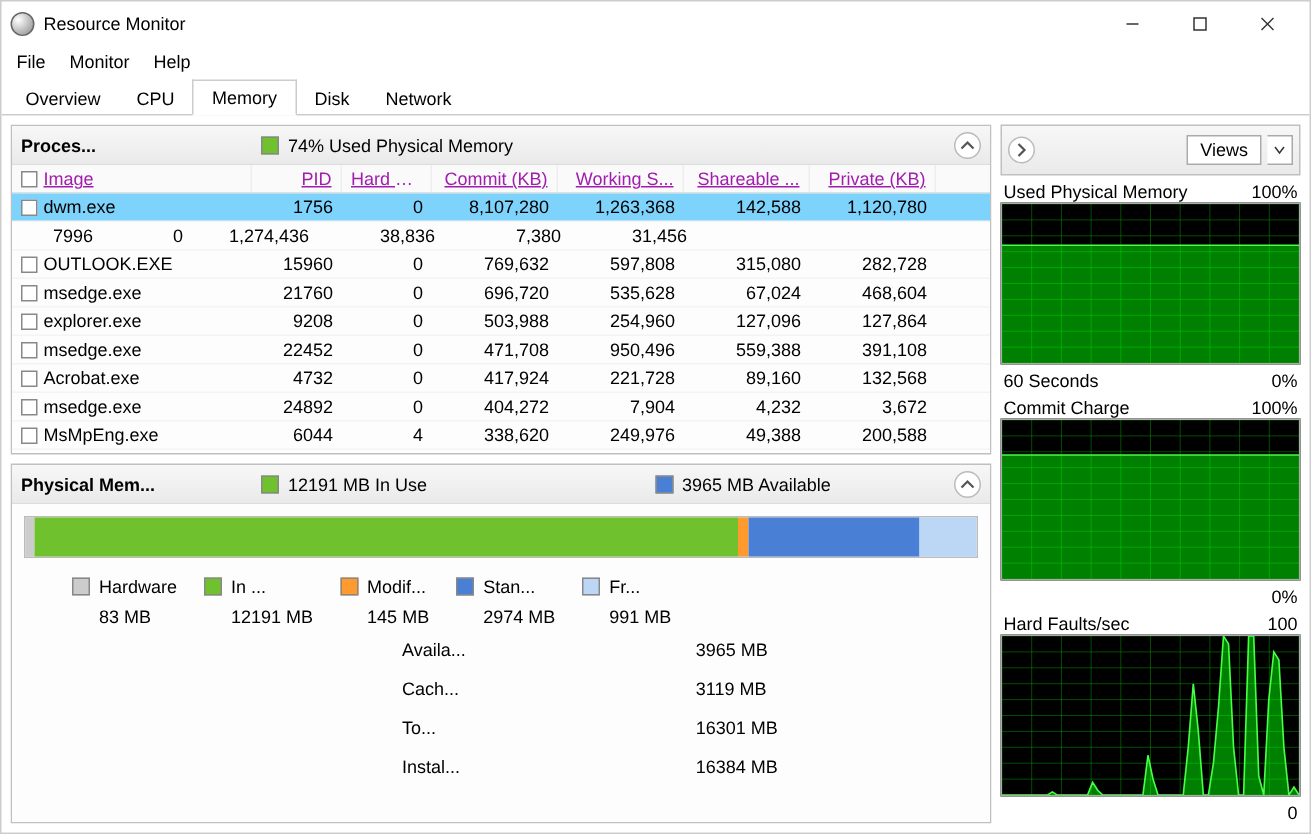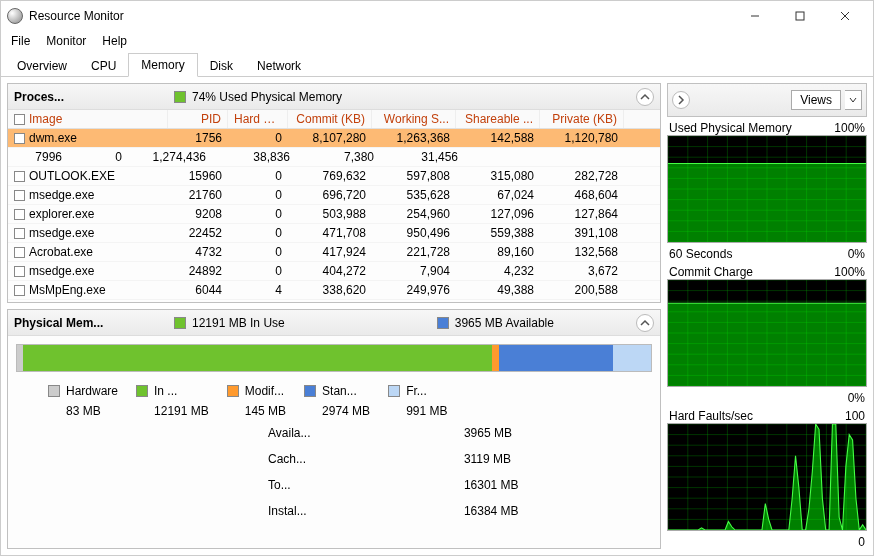--- a/index.html
+++ b/index.html
@@ -20,26 +20,26 @@
 .panel-header { background: linear-gradient(#f7f7f7, #eaeaea); border-bottom: 1px solid #ddd; height: 26px; display: flex; align-items: center; padding: 0 6px; }
 .panel-header .title { font-weight: bold; width: 160px; overflow: hidden; text-overflow: ellipsis; white-space: nowrap; }
 .panel-header .mid { flex: 1; display: flex; align-items: center; gap: 6px; }
 .sq { width: 12px; height: 12px; border: 1px solid #888; }
 .collapse-btn { width: 18px; height: 18px; border: 1px solid #bbb; border-radius: 50%; display: flex; align-items: center; justify-content: center; background: #fff; cursor: pointer; }
 .collapse-btn svg { width: 10px; height: 10px; }
 .table { width: 100%; font-size: 12px; }
 .table-head { display: flex; border-bottom: 1px solid #e0e0e0; background: #fafafa; }
 .table-head .th, .table-row .td { padding: 2px 6px; overflow: hidden; text-overflow: ellipsis; white-space: nowrap; }
 .table-row { display: flex; border-bottom: 1px solid #f4f4f4; }
-.table-row.highlight { background: #fdba74; }
+.table-row.highlight { background: #7dd3fc; }
 .c-image { width: 160px; display: flex; align-items: center; gap: 4px; }
 .c-image .cb { width: 11px; height: 11px; border: 1px solid #888; background: #fff; }
 .c-pid, .c-hf { width: 60px; text-align: right; }
 .c-commit, .c-ws, .c-share, .c-priv { width: 84px; text-align: right; }
-.th { color: #c2410c; font-weight: normal; cursor: pointer; border-right: 1px solid #eee; }
+.th { color: #a21caf; font-weight: normal; cursor: pointer; border-right: 1px solid #eee; text-decoration: underline; }
 .usage-bar { height: 28px; position: relative; margin: 8px; border: 1px solid #bbb; display: flex; }
 .usage-seg { height: 100%; }
 .legend { display: flex; gap: 18px; padding: 4px 10px 4px 40px; flex-wrap: wrap; }
 .legend .item { display: flex; align-items: flex-start; gap: 6px; flex-direction: column; }
 .legend .item .top { display: flex; align-items: center; gap: 6px; }
 .legend .item .sw { width: 12px; height: 12px; border: 1px solid #888; }
 .stats { display: grid; grid-template-columns: auto auto; column-gap: 18px; row-gap: 1px; margin-left: 260px; margin-top: 4px; gap: 12px; }
 .right-top { border: 1px solid #c0c0c0; height: 34px; display: flex; align-items: center; padding: 0 4px; gap: 4px; background: linear-gradient(#f7f7f7, #eaeaea); }
 .right-top .spacer { flex: 1; }
 .views-btn { border: 1px solid #aaa; padding: 2px 8px; background: #fff; cursor: pointer; display: flex; align-items: center; gap: 4px; }

